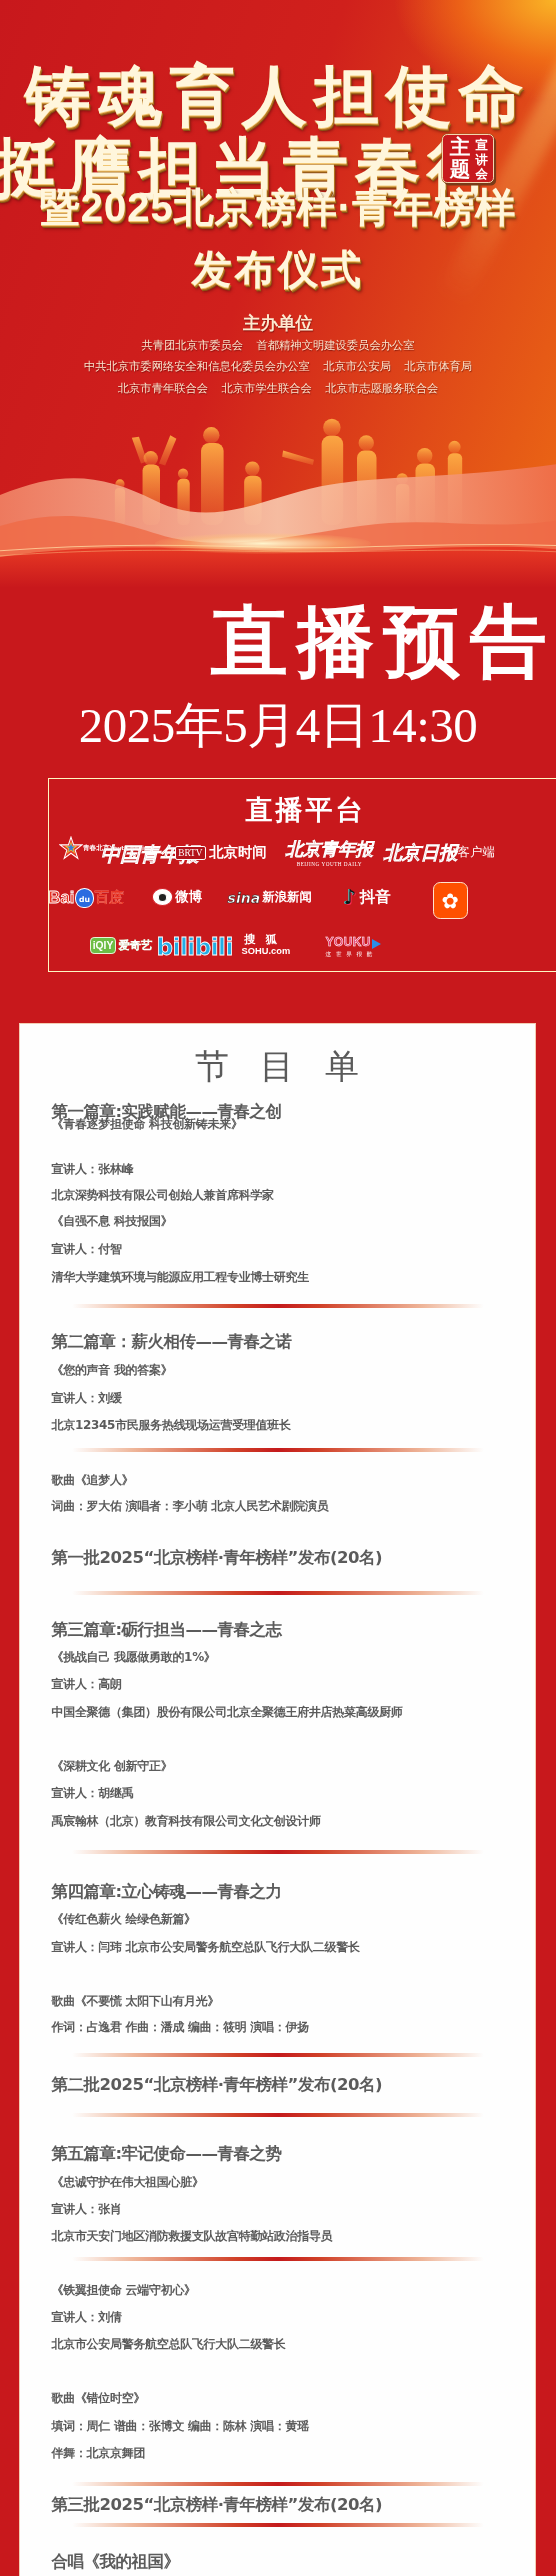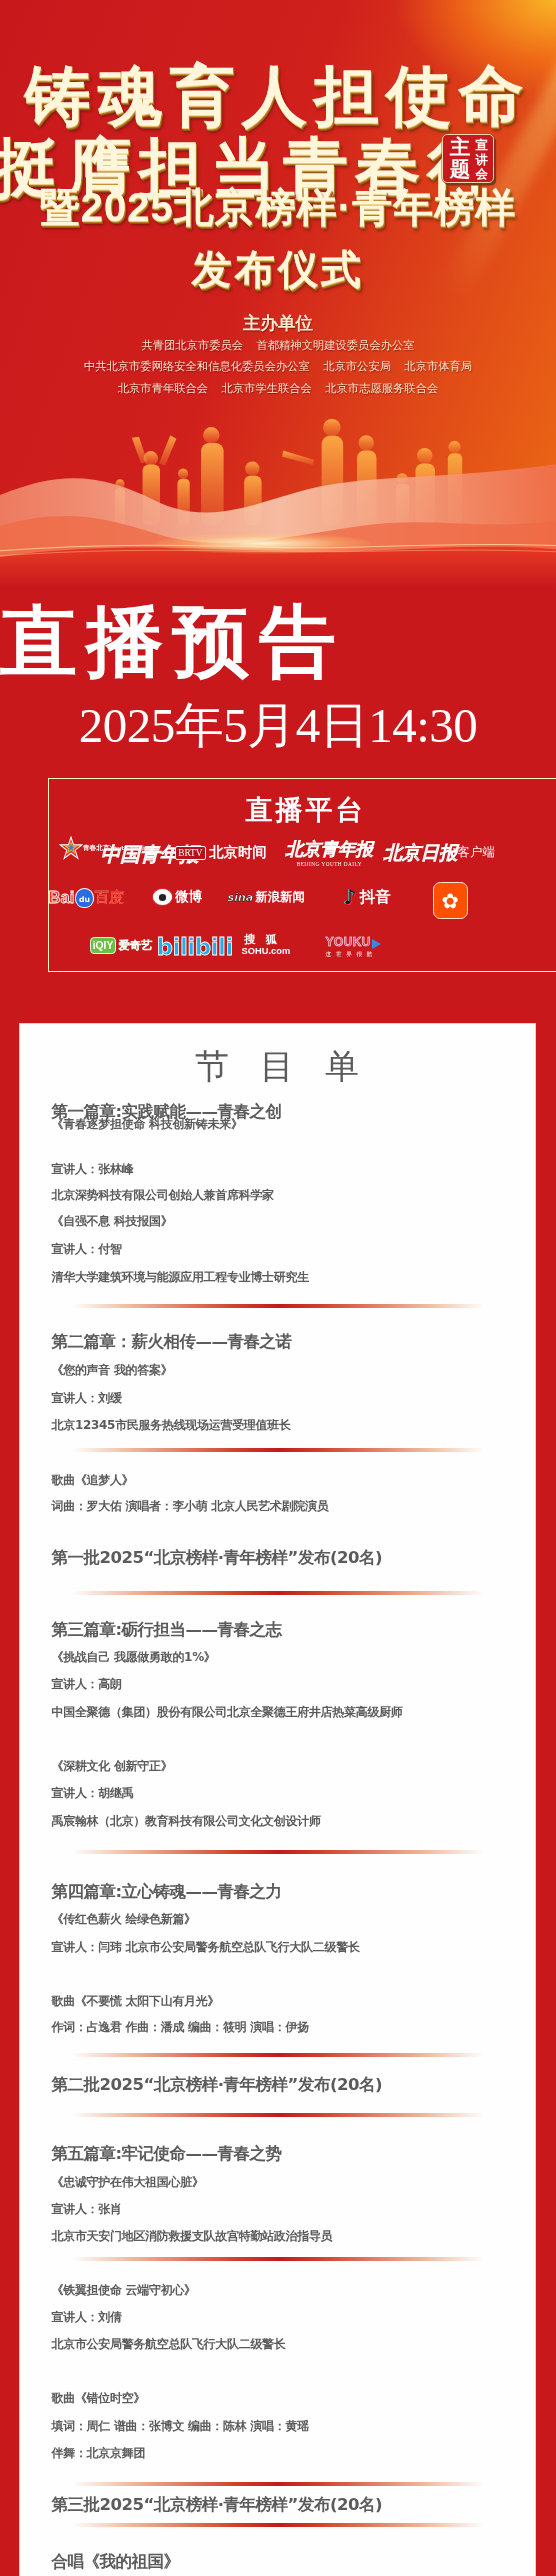--- a/index.html
+++ b/index.html
@@ -42,21 +42,21 @@
 
   
   .crowd { position:absolute; left:0; top:407px; width:556px; height:118px; }
 
   
   .wave { position:absolute; left:0; top:464px; width:556px; height:124px; }
   .glow { position:absolute; left:155px; top:533px; width:216px; height:20.6px; border-radius:50%;
     background:radial-gradient(ellipse at center, rgba(255,250,210,0.95), rgba(255,200,120,0.4) 50%, rgba(255,255,255,0) 75%); }
 
   
-  .live-title { position:absolute; top:603px; left:0; width:556px; text-align:left;
+  .live-title { position:absolute; top:603px; left:0; width:556px; text-align:right;
     font-family:"DejaVu Serif", "Liberation Serif", serif; font-weight:bold; font-size:77px; letter-spacing:9.3px; color:#ffffff; line-height:77px; }
   .live-date { position:absolute; top:701px; left:0; width:556px; text-align:center;
     font-family:"Liberation Serif", "DejaVu Serif", serif; font-size:49px; color:#ffffff; line-height:49px; letter-spacing:-0.5px; }
 
   
   .platforms { position:absolute; left:19.6px; top:778px; width:516px; height:194px;
     border:1px solid #fef9c3;margin-left:28px; }
   .platforms-title { position:absolute; top:13.4px; left:0; width:100%; text-align:center;
     font-family:"DejaVu Serif", serif; font-weight:bold; font-size:27px; color:#ffffff; letter-spacing:3.1px; }
   .logo { position:absolute; display:flex; align-items:center; white-space:nowrap; color:#fff; }
@@ -68,21 +68,21 @@
   .star svg { width:24px; height:24px; }
   .yb-cap { font-size:5.7px; font-weight:bold; color:#fff; text-align:center; }
   .brtv-box { display:inline-block; border:1px solid #fff; border-radius:2.1px; background:#b3121a; color:#fff;
     font-family:"Liberation Serif", serif; font-size:9.3px; padding:1px 2.6px; margin-right:3.1px; }
   .baidu-b { font-family:"Liberation Sans", sans-serif; font-weight:bold; font-size:16.5px; color:#e83323;
     -webkit-text-stroke:0.8px #ffffff; }
   .paw { width:18.5px; height:19.6px; border-radius:50% 50% 46% 46%; background:#2a6be0; border:1px solid #fff;
     color:#fff; font-weight:bold; font-size:7.7px; display:flex; align-items:flex-end; justify-content:center; padding-bottom:2.6px; margin:0 1px; }
   .weibo-eye { width:21.6px; height:17.5px; border-radius:50%; background:#ffffff; border:1.5px solid #d32027; position:relative; margin-right:2.1px; }
   .weibo-eye::after { content:""; position:absolute; left:5.7px; top:4.1px; width:7.2px; height:6.2px; border-radius:50%; background:#222; border:1px solid #fff; }
-  .sina { font-family:"DejaVu Sans", sans-serif; font-style:italic; font-weight:bold; font-size:11px; color:#fff; -webkit-text-stroke:0.5px #111; margin-right:2.1px; }
+  .sina { font-family:"DejaVu Sans", sans-serif; font-style:italic; font-weight:bold; font-size:14px; color:#fff; -webkit-text-stroke:0.5px #111; margin-right:2.1px; }
   .douyin-note { font-family:"DejaVu Sans", sans-serif; font-size:20.6px; font-weight:bold; color:#111;
     text-shadow:-1px -0.5px 0 #25f4ee, 1px 0.5px 0 #fe2c55; margin-right:3.1px; }
   .kuaishou { width:35px; height:37px; background:#ff5000; border:1.5px solid #ffe4d0; border-radius:7.2px;
     display:flex; align-items:center; justify-content:center; color:#fff; font-size:20.6px; font-weight:bold; }
   .iqiyi { border:1.5px solid #e9f5da; background:#6cbd45; color:#fff; font-weight:bold; font-family:"Liberation Sans", sans-serif;
     font-size:10.3px; padding:2.1px 2.1px; border-radius:4.1px; margin-right:2.1px; }
   .iqiyi-cn { font-size:11.3px; font-weight:bold; color:#6cbd45; -webkit-text-stroke:0.3px #fff; }
   .bili { font-family:"DejaVu Sans", sans-serif; font-weight:bold; font-size:23px; color:#23ade5; -webkit-text-stroke:0.8px #fff; letter-spacing:-0.5px;text-align:right; }
   .sohu { text-align:center; color:#fff; font-weight:bold; line-height:1; }
   .sohu .a { font-size:11.3px; letter-spacing:10.3px; }

